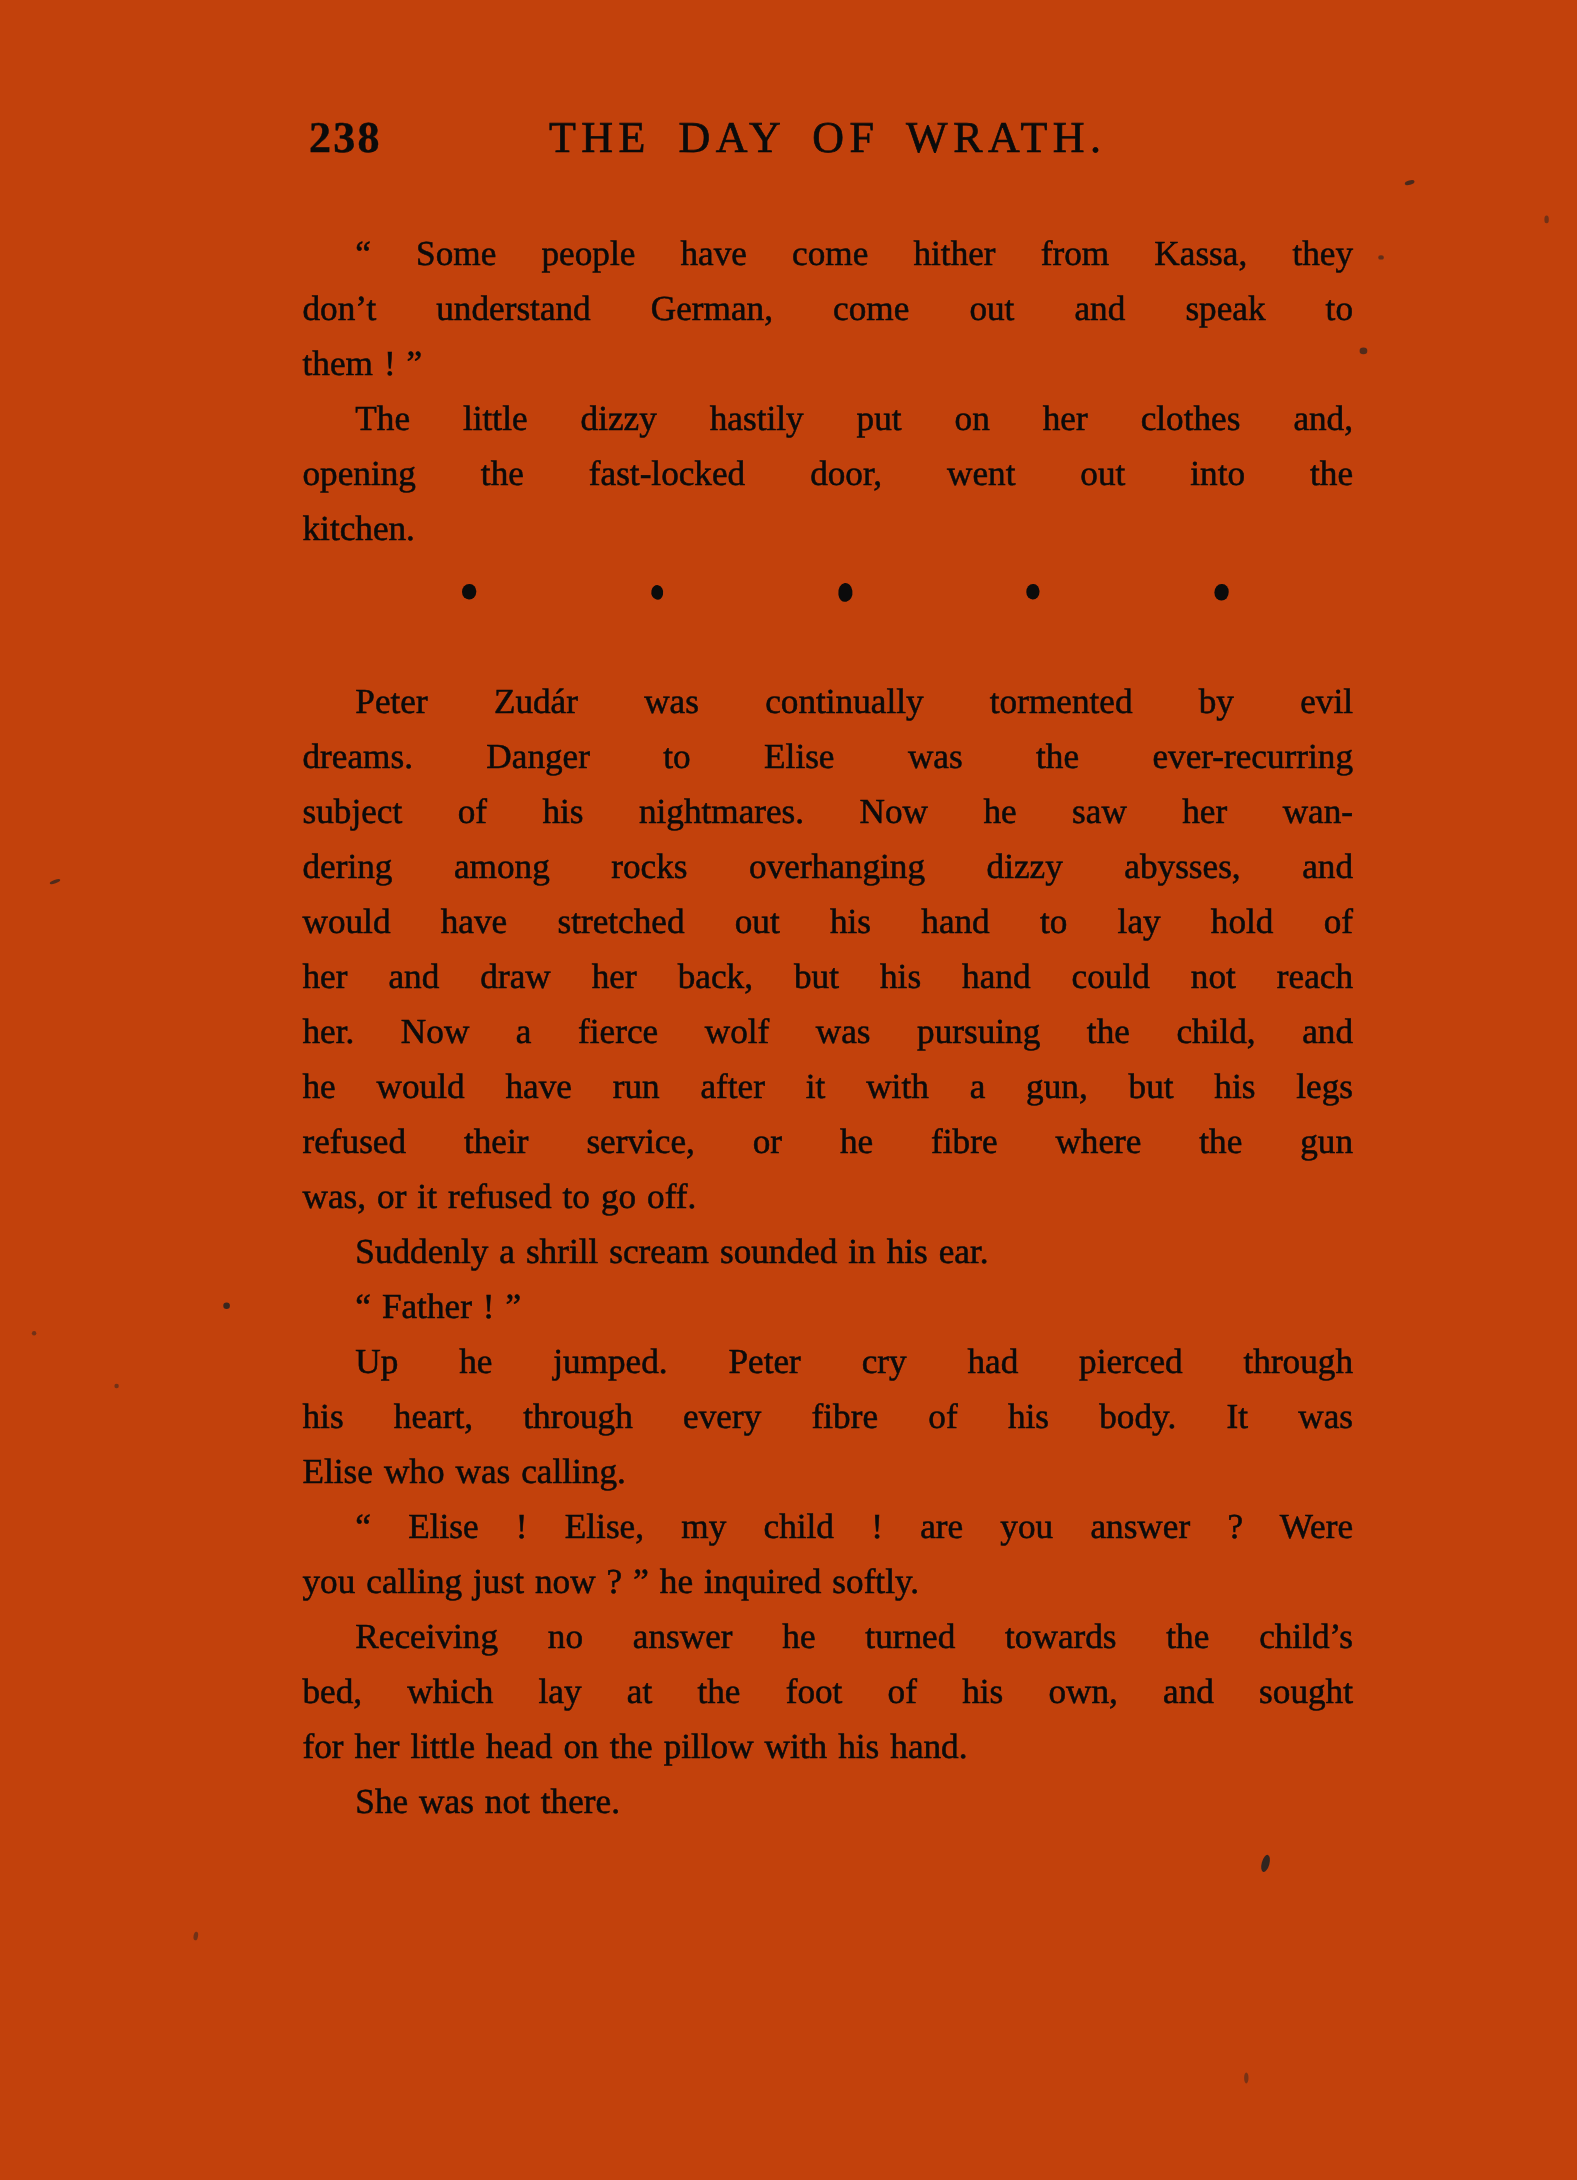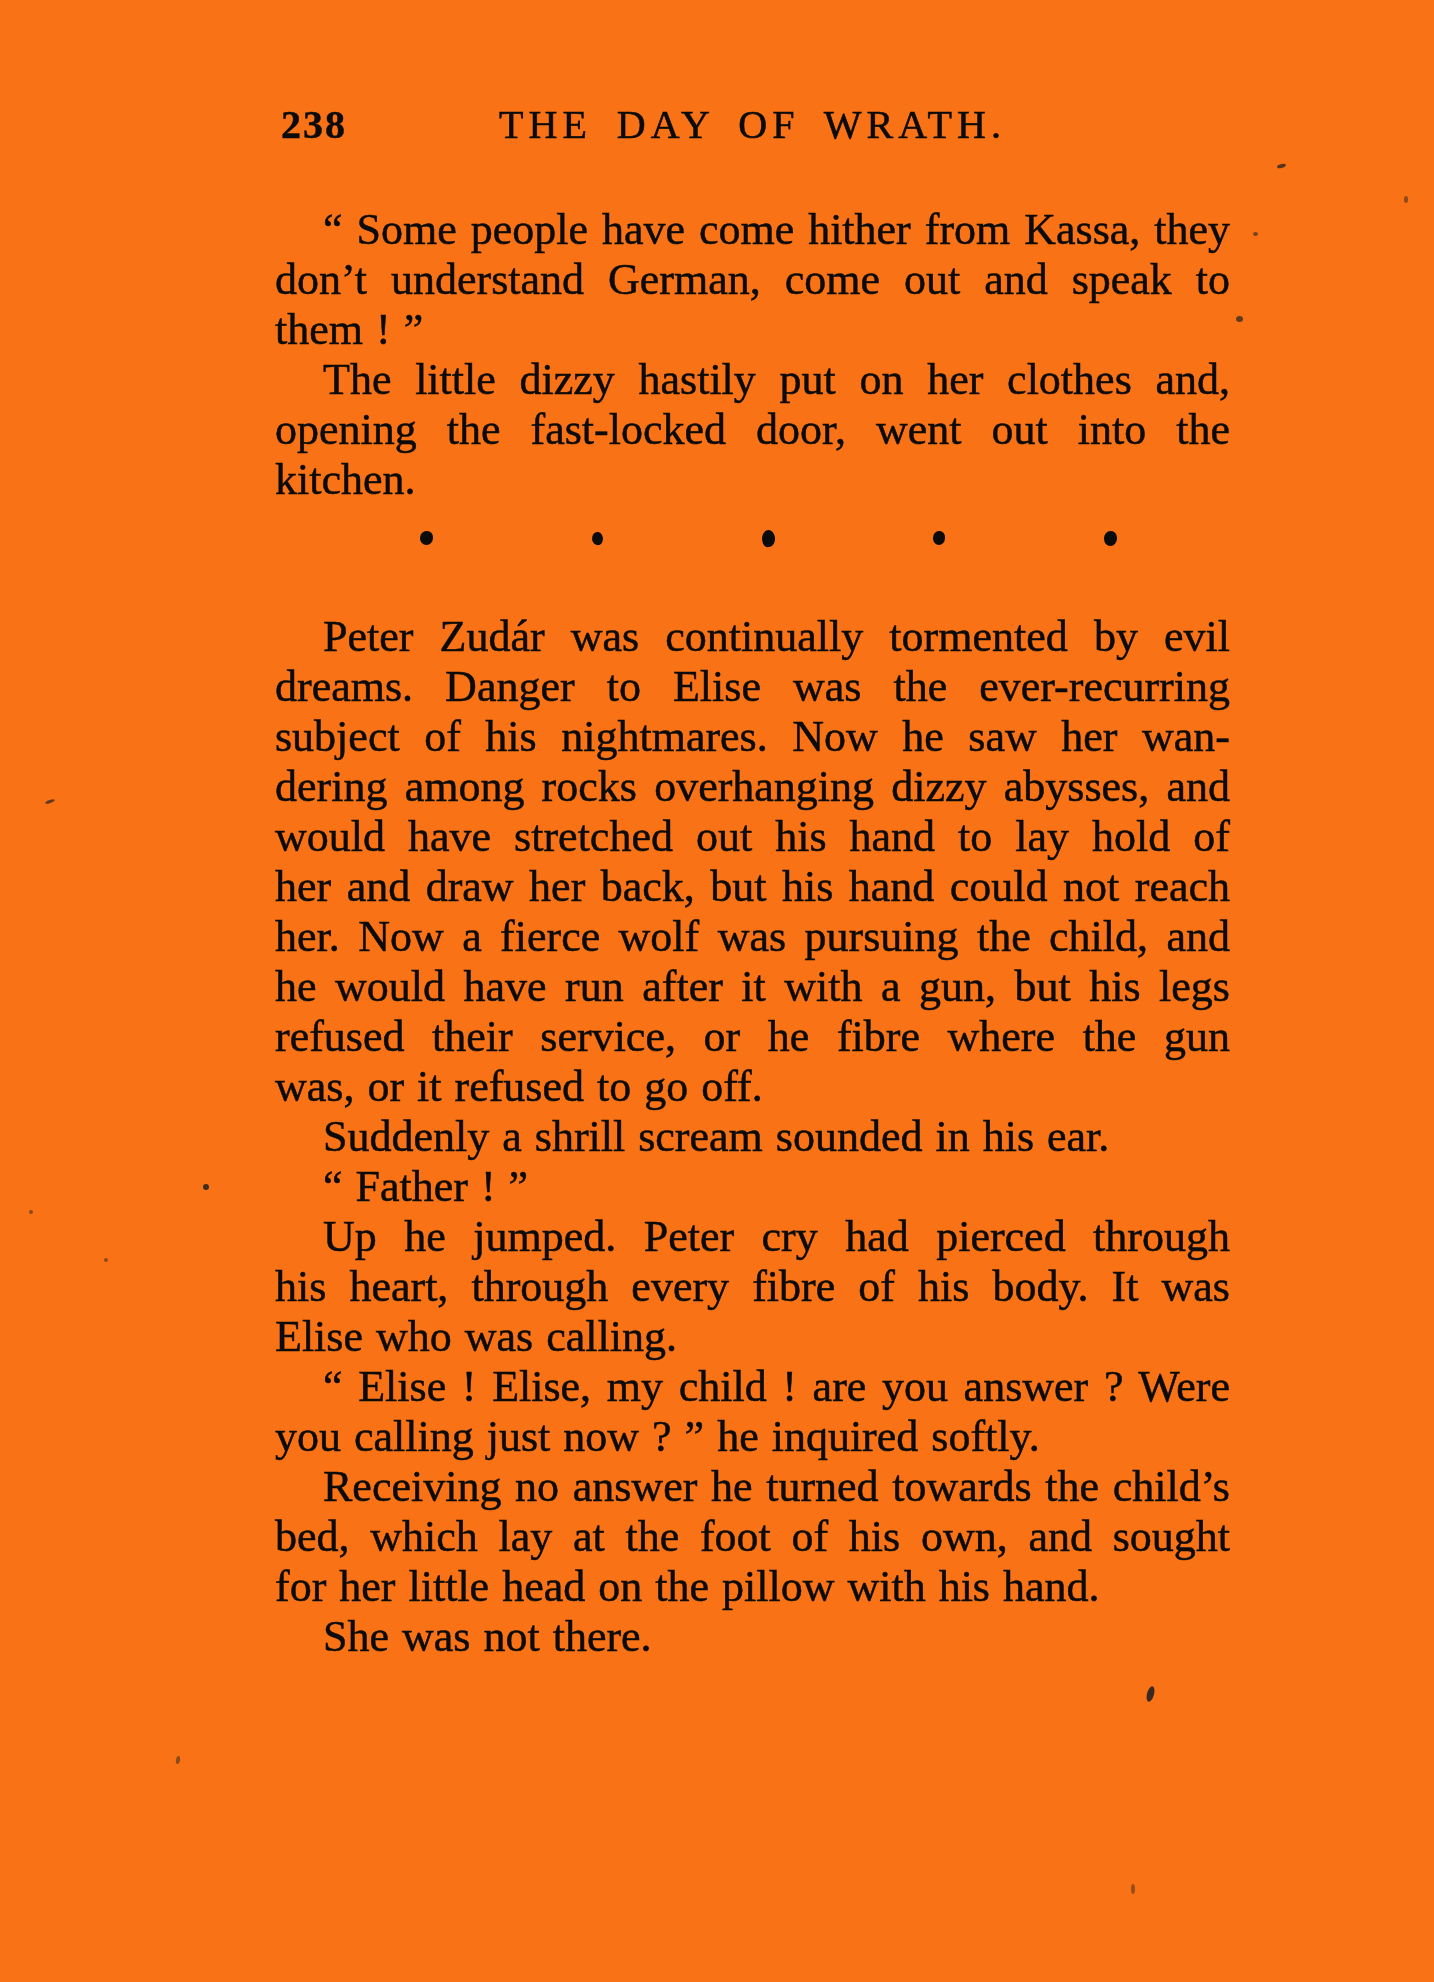--- a/index.html
+++ b/index.html
@@ -5,21 +5,21 @@
 <style>
   html, body {
     margin: 0;
     padding: 0;
     background: #e8e8e8;
   }
   .page {
     position: relative;
     width: 1434px;
     height: 1982px;
-    background: #f97316;
+    background: #c2410c;
     overflow: hidden;
     font-family: "Liberation Serif", "DejaVu Serif", serif;
     color: #0b0b0b;
   }
   
   .running-header {
     position: absolute;
     left: 275px;
     top: 100px;
     width: 955px;
@@ -40,21 +40,21 @@
     letter-spacing: 5px;
     word-spacing: 10px;
     -webkit-text-stroke: 0.6px #0b0b0b;
   }
   
   .text-column {
     position: absolute;
     left: 275px;
     top: 205px;
     width: 955px;
-    font-size: 44px;
+    font-size: 32px;
     line-height: 50px;
     -webkit-text-stroke: 0.5px #0b0b0b;
     word-spacing: 2px;
   }
   .paragraph { margin: 0; }
   .line {
     height: 50px;
     text-align: justify;
     text-align-last: justify;
     white-space: nowrap;

